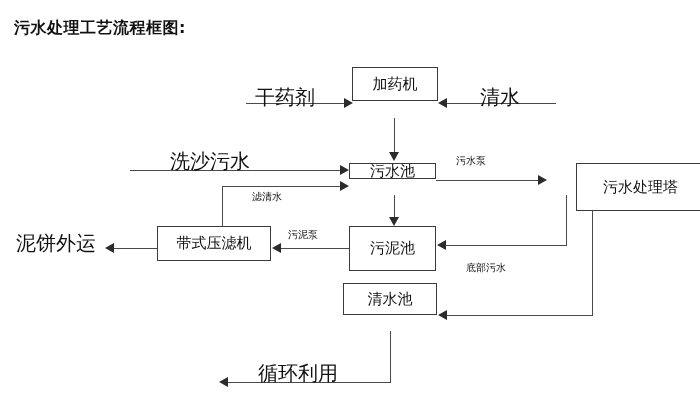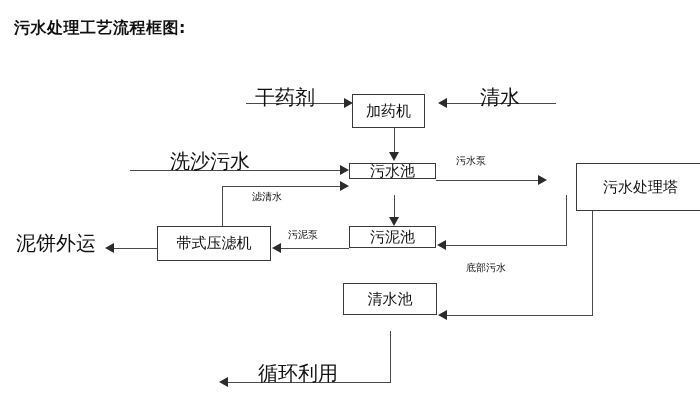--- a/index.html
+++ b/index.html
@@ -95,21 +95,21 @@
 </head>
 <body>
 
 <div id="diagram-title">污水处理工艺流程框图:</div>
 
 <div class="terminal-label" style="left:255px; top:84px;">干药剂</div>
 
 <div class="line-h" style="left:246px; top:103px; width:100px;"></div>
 <div class="arrow arrow-right" style="left:344px; top:98px;"></div>
 
-<div class="node" style="left:352px; top:94px; width:73px; height:34px;">加药机</div>
+<div class="node" style="left:352px; top:67px; width:86px; height:34px;">加药机</div>
 
 <div class="terminal-label" style="left:480px; top:84px;">清水</div>
 
 <div class="line-h" style="left:446px; top:103px; width:110px;"></div>
 <div class="arrow arrow-left" style="left:438px; top:98px;"></div>
 
 <div class="line-v" style="left:394px; top:118px; height:36px;"></div>
 <div class="arrow arrow-down" style="left:389px; top:152px;"></div>
 
 <div class="terminal-label" style="left:170px; top:148px;">洗沙污水</div>
@@ -137,21 +137,21 @@
 
 <div class="line-h" style="left:114px; top:248px; width:45px;"></div>
 <div class="arrow arrow-left" style="left:105px; top:243px;"></div>
 
 <div class="node" style="left:157px; top:226px; width:114px; height:35px;">带式压滤机</div>
 
 <div class="line-h" style="left:281px; top:248px; width:68px;"></div>
 <div class="arrow arrow-left" style="left:272px; top:243px;"></div>
 <div class="edge-label" style="left:288px; top:228px;">污泥泵</div>
 
-<div class="node" style="left:349px; top:226px; width:87px; height:22px;">污泥池</div>
+<div class="node" style="left:349px; top:226px; width:87px; height:45px;">污泥池</div>
 
 <div class="line-v" style="left:566px; top:195px; height:50px;"></div>
 <div class="line-h" style="left:446px; top:245px; width:121px;"></div>
 <div class="arrow arrow-left" style="left:437px; top:240px;"></div>
 <div class="edge-label" style="left:466px; top:233px;margin-top:28px;">底部污水</div>
 
 <div class="line-v" style="left:592px; top:195px; height:120px;"></div>
 <div class="line-h" style="left:447px; top:315px; width:146px;"></div>
 <div class="arrow arrow-left" style="left:438px; top:310px;"></div>
 

